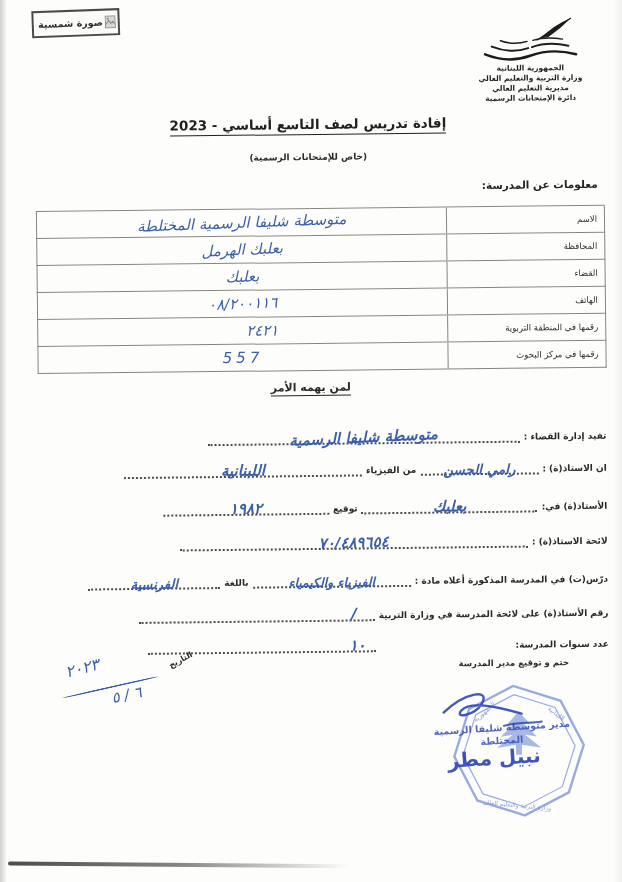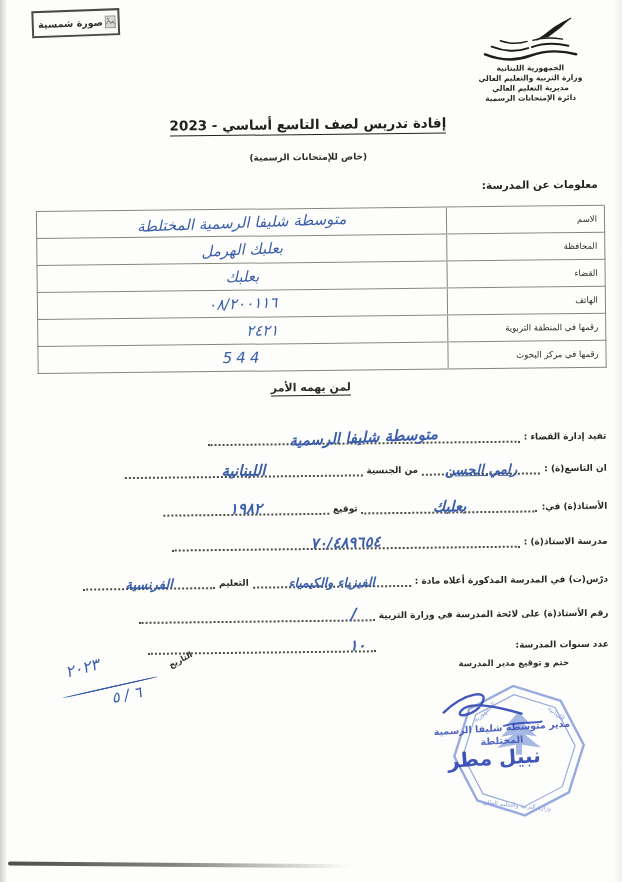--- a/index.html
+++ b/index.html
@@ -64,21 +64,21 @@
   #frow5{top:564px;} #frow6{top:598px;} #frow7{top:629px;}
   #frow1 .slot{width:312px;} 
   #frow2 .s1{width:118px;} #frow2 .s2{width:238px;}
   #frow3 .s1{width:176px;} #frow3 .s2{width:166px;}
   #frow4 .slot{width:348px;} #frow4 .hw{letter-spacing:2px;transform:rotate(-1deg);}
   #frow5 .s1{width:158px;} #frow5 .s1 .hw{font-size:12.5px;}
   #frow5 .s2{width:132px;} #frow5 .s2 .hw{font-size:13px;letter-spacing:1px;}
   #frow6 .slot{width:236px;} #frow6 .hw{text-align:right;padding-right:18px;font-size:16px;}
   #frow7 .spacer{width:132px;} #frow7 .slot{width:228px;}
   #frow7 .hw{text-align:right;padding-right:10px;font-size:15px;letter-spacing:1px;}
-  #frow1 .hw{transform:rotate(-2deg);} #frow2 .s1 .hw{font-size:13.5px;text-decoration:underline;}
+  #frow1 .hw{transform:rotate(-2deg);} #frow2 .s1 .hw{font-size:13.5px;}
 
   
   .date-block{position:absolute;left:58px;top:648px;width:140px;height:64px;}
   .date-block .plabel{position:absolute;right:8px;top:6px;transform:rotate(-28deg);
       font-size:8px;font-weight:bold;color:#2a2a26;}
   .date-year{position:absolute;left:4px;top:10px;font-size:16px;transform:rotate(-14deg);letter-spacing:2px;}
   .date-underline{position:absolute;left:0;top:36px;width:98px;border-top:2px solid #3c5fab;
       transform:rotate(-12deg);border-radius:50%;}
   .date-day{position:absolute;left:50px;top:38px;font-size:15px;transform:rotate(-12deg);letter-spacing:2px;}
 
@@ -162,71 +162,71 @@
       </div>
       <div class="trow">
         <div class="tlabel">رقمها في المنطقة التربوية</div>
         <div class="tvalue">
             <span class="hw">٢٤٢١</span>
           </div>
       </div>
       <div class="trow">
         <div class="tlabel">رقمها في مركز البحوث</div>
         <div class="tvalue">
-            <span class="hw">544</span>
+            <span class="hw">557</span>
           </div>
       </div>
     </div>
 
     <div class="body-heading">
       <span>لمن يهمه الأمر</span>
     </div>
 
     <div class="frow" id="frow1">
       <span class="plabel">تفيد إدارة القضاء :</span>
       <span class="slot">
           <span class="hw">متوسطة شليفا الرسمية</span>
         </span>
     </div>
 
     <div class="frow" id="frow2">
-      <span class="plabel">ان التاسع(ة) :</span>
+      <span class="plabel">ان الاستاذ(ة) :</span>
       <span class="slot s1">
           <span class="hw">رامي الحسن</span>
         </span>
-      <span class="plabel">من الجنسية</span>
+      <span class="plabel">من الفيزياء</span>
       <span class="slot s2">
           <span class="hw">اللبنانية</span>
         </span>
     </div>
 
     <div class="frow" id="frow3">
       <span class="plabel">الأستاذ(ة) في:</span>
       <span class="slot s1">
           <span class="hw">بعلبك</span>
         </span>
       <span class="plabel">توقيع</span>
       <span class="slot s2">
           <span class="hw">١٩٨٢</span>
         </span>
     </div>
 
     <div class="frow" id="frow4">
-      <span class="plabel">مدرسة الاستاذ(ة) :</span>
+      <span class="plabel">لائحة الاستاذ(ة) :</span>
       <span class="slot">
           <span class="hw">٧٠/٤٨٩٦٥٤</span>
         </span>
     </div>
 
     <div class="frow" id="frow5">
       <span class="plabel">درّس(ت) في المدرسة المذكورة أعلاه مادة :</span>
       <span class="slot s1">
           <span class="hw">الفيزياء والكيمياء</span>
         </span>
-      <span class="plabel">التعليم</span>
+      <span class="plabel">باللغة</span>
       <span class="slot s2">
           <span class="hw">الفرنسية</span>
         </span>
     </div>
 
     <div class="frow" id="frow6">
       <span class="plabel">رقم الأستاذ(ة) على لائحة المدرسة في وزارة التربية</span>
       <span class="slot">
           <span class="hw">/</span>
         </span>

